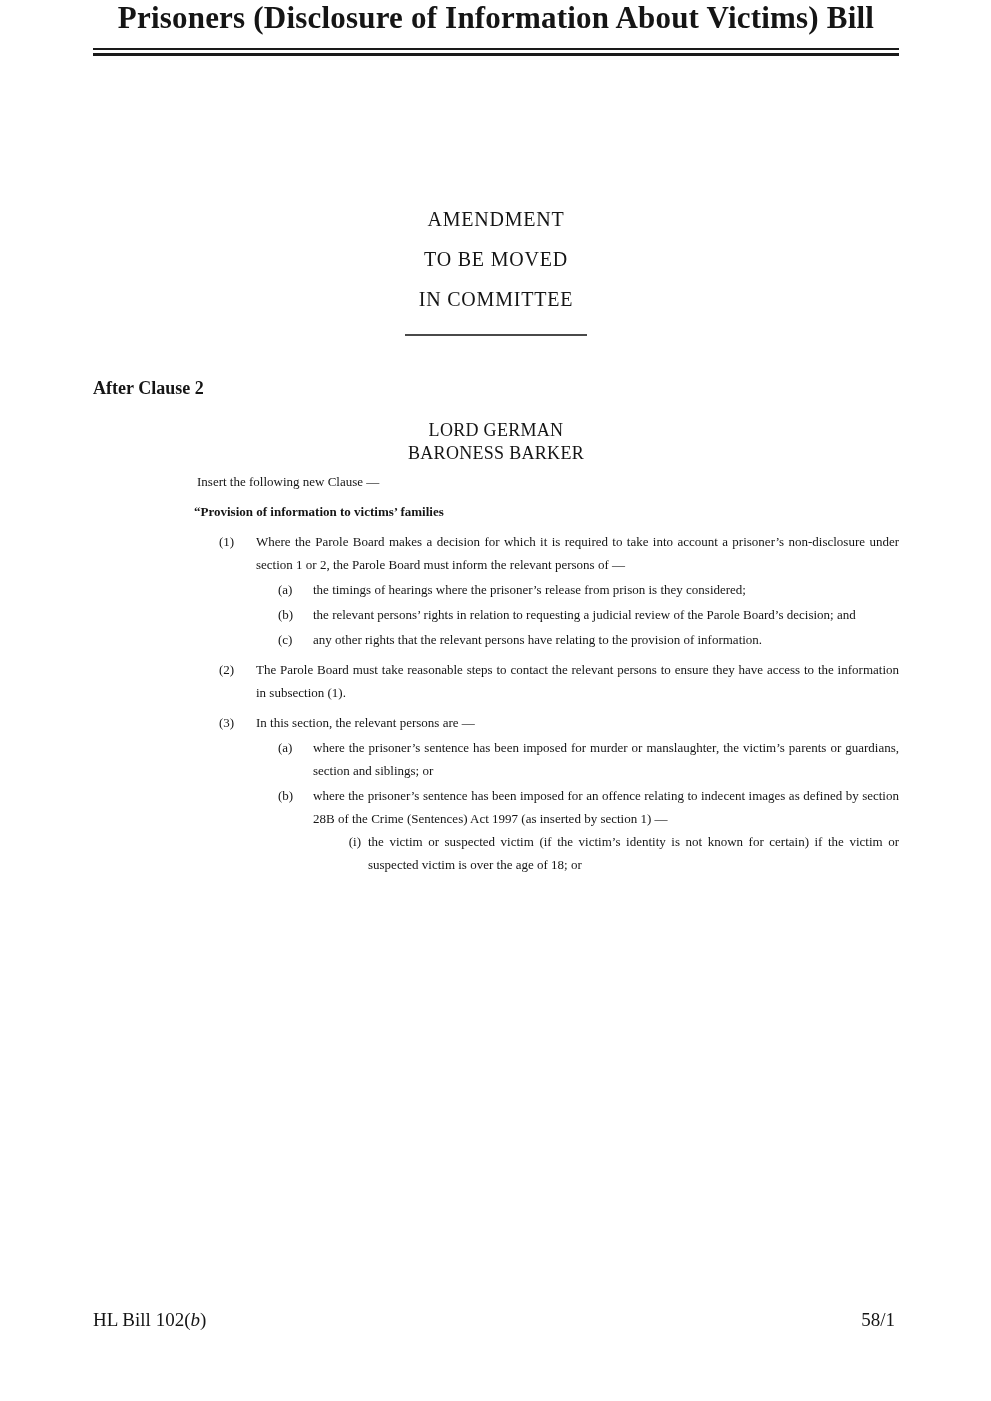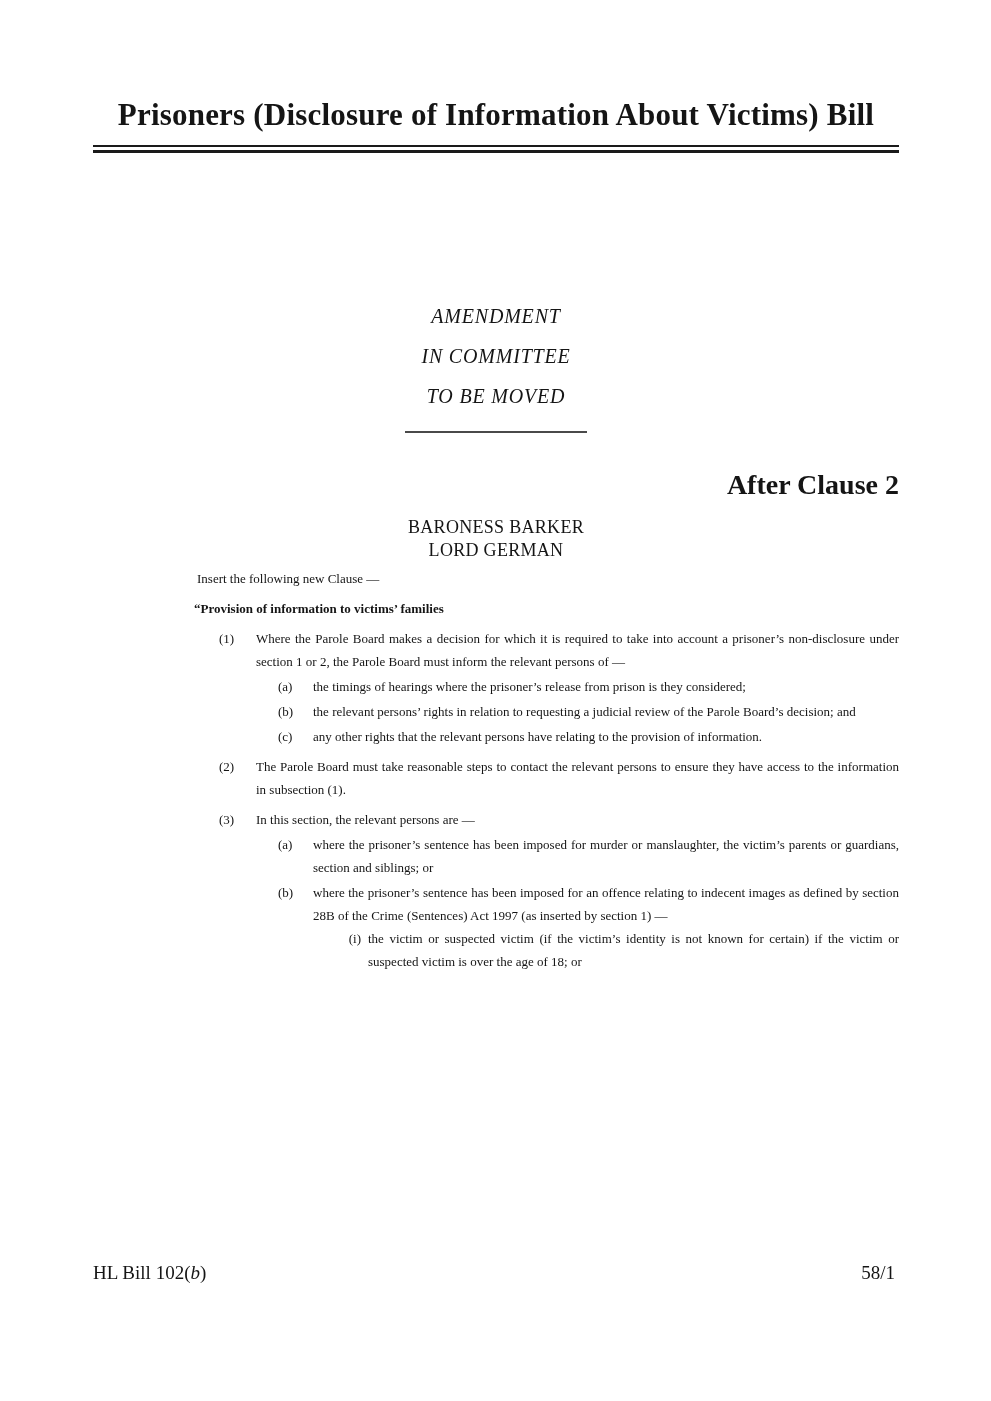--- a/index.html
+++ b/index.html
@@ -8,54 +8,53 @@
     width: 991px;
     height: 1401px;
     background: #ffffff;
     color: #151515;
     font-family: "Liberation Serif", "DejaVu Serif", serif;
     overflow: hidden;
   }
   .inner { padding: 0 92px 0 93px; }
 
   .doc-title {
-    padding-top: 97px;
     font-size: 31px;
     line-height: 36px;
     font-weight: 700;
     text-align: center;
     letter-spacing: 0.2px;
   }
   .title-rule {
     margin-top: 12px;
     height: 3px;
     border-top: 2px solid #1a1a1a;
     border-bottom: 3px solid #1a1a1a;
   }
 
   .notice {
     margin-top: 151px;
     text-align: center;
     font-size: 20px;
     line-height: 24px;
     letter-spacing: 0.8px;
   }
-  .notice-line { margin-bottom: 16px; font-style: italic; }
+  .notice-line { margin-bottom: 16px; }
 
   .divider {
     width: 182px;
     margin: 23px auto 0 auto;
     border: 0;
     border-top: 2px solid #4a4a4a;
   }
 
   .place-heading {
     margin-top: 40px;
-    text-align: right;
-    font-size: 28px;
+    text-align: left;
+    font-size: 18px;
     line-height: 24px;
     font-weight: 700;
   }
 
   .movers {
     margin-top: 19px;
     text-align: center;
     font-size: 18px;
     line-height: 23px;
     letter-spacing: 0.3px;
@@ -79,52 +78,52 @@
   .subpar { margin-left: 224px; margin-top: 0; }
   .subpar .num {
     width: 51px;
     text-align: right;
     padding-right: 7px;
     box-sizing: border-box;
   }
 
   .footer {
     position: absolute;
-    top: 1261px;
+    top: 1308px;
     left: 93px;
     right: 96px;
     display: flex;
     justify-content: space-between;
     font-size: 19px;
     line-height: 24px;
   }
   .italic { font-style: italic; }
 </style>
 </head>
 <body>
 
 <div class="page">
   <div class="inner">
 
     <div class="doc-title">Prisoners (Disclosure of Information About Victims) Bill</div>
     <div class="title-rule"></div>
 
     <div class="notice">
       <div class="notice-line">AMENDMENT</div>
+      <div class="notice-line">TO BE MOVED</div>
       <div class="notice-line">IN COMMITTEE</div>
-      <div class="notice-line">TO BE MOVED</div>
     </div>
 
     <hr class="divider">
 
     <div class="place-heading">After Clause 2</div>
 
     <div class="movers">
+      <div>LORD GERMAN</div>
       <div>BARONESS BARKER</div>
-      <div>LORD GERMAN</div>
     </div>
 
     <div class="body-text">
 
       <div class="instruction">Insert the following new Clause —</div>
 
       <div class="clause-title">“Provision of information to victims’ families</div>
 
       <div class="li sub">
         <span class="num">(1)</span>

